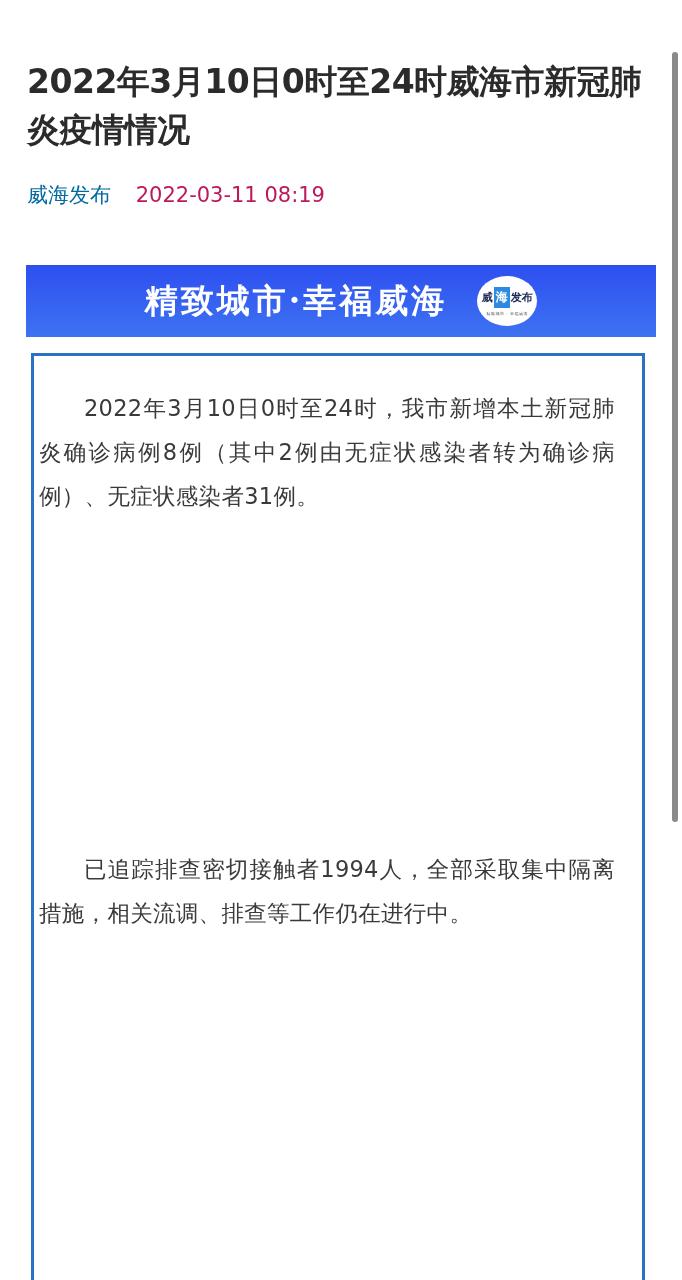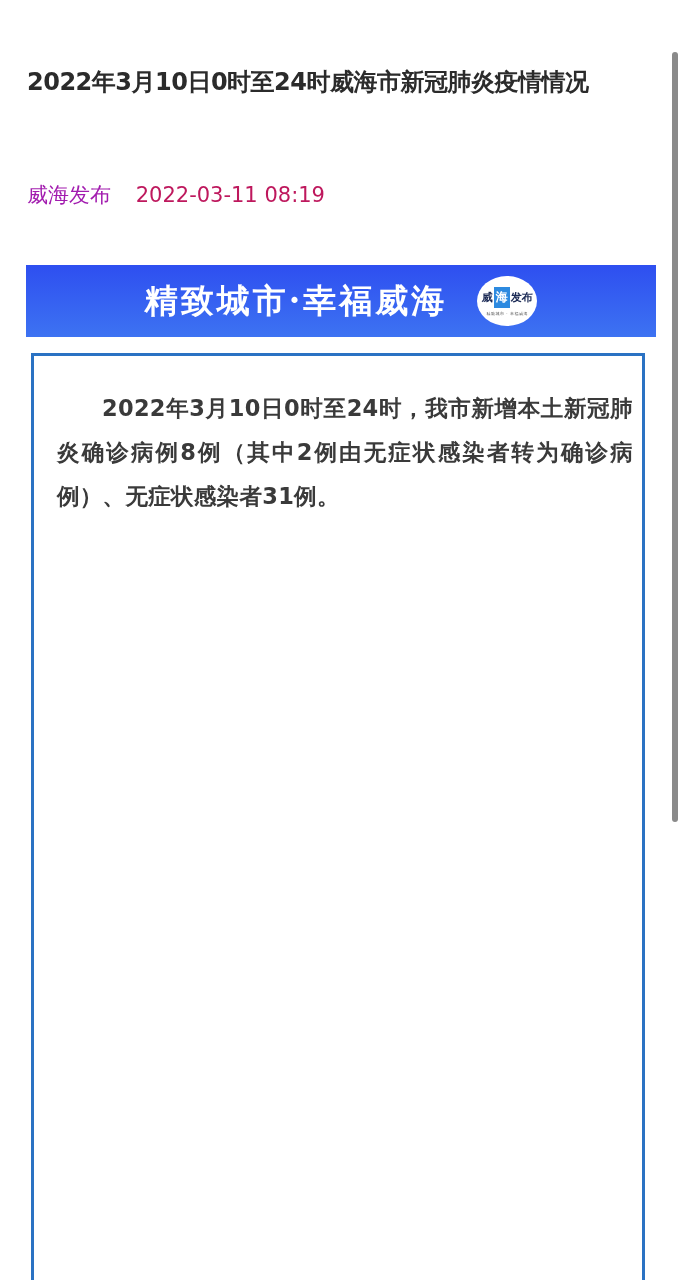--- a/index.html
+++ b/index.html
@@ -3,28 +3,28 @@
 <meta charset="utf-8">
 <style>
   html, body { margin: 0; padding: 0; }
   body {
     width: 682px; height: 1280px; overflow: hidden;
     background: #ffffff; position: relative;
     font-family: "DejaVu Sans", "Liberation Sans", sans-serif;
   }
   .title {
     position: absolute; left: 27px; top: 58px; width: 620px;
-    font-size: 24px; font-weight: bold; color: #2b2b2b;
+    font-size: 33px; font-weight: bold; color: #2b2b2b;
     line-height: 48px; letter-spacing: -0.5px; margin: 0;
   }
   .meta {
     position: absolute; left: 27px; top: 180px; height: 30px;
     font-size: 21px; line-height: 30px; white-space: nowrap;
   }
-  .meta .source { color: #a21caf; margin-right: 18px; }
+  .meta .source { color: #0369a1; margin-right: 18px; }
   .meta .time { color: #be185d; }
   .banner {
     position: absolute; left: 26px; top: 265px; width: 630px; height: 72px;
     background: linear-gradient(180deg, #2e4ff0 0%, #3d73f2 100%);
     display: flex; align-items: center; justify-content: center;
   }
   .banner-text {
     color: #ffffff; font-family: "DejaVu Serif", "Liberation Serif", serif;
     font-size: 33px; letter-spacing: 3px; font-weight: bold;
   }
@@ -35,25 +35,24 @@
   }
   .logo-main { font-family: "DejaVu Serif", serif; font-size: 11px; font-weight: bold; color: #1b2a55; display: flex; align-items: center; }
   .logo-main .mark { background: #2d8ae0; color: #fff; padding: 2px 2px; margin: 0 1px; font-size: 12px; }
   .logo-sub { font-size: 4px; color: #555; margin-top: 3px; letter-spacing: 0.5px; }
   .content-box {
     position: absolute; left: 31px; top: 353px; width: 614px; height: 960px;
     border: 3px solid #2a72c3; border-bottom: none; box-sizing: border-box;
     background: #ffffff;
   }
   .para {
-    position: absolute; left: 23px; width: 576px;
+    position: absolute; left: 5px; width: 576px;
     font-size: 22.5px; line-height: 44px; color: #3a3a3a;
     text-indent: 45px; margin: 0; text-align: justify;
     letter-spacing: 0.3px;
-    font-weight: bold;
   }
   .scrollbar {
     position: absolute; left: 672px; top: 52px; width: 6px; height: 770px;
     background: #8a8a8a; border-radius: 3px;
   }
 </style>
 </head>
 <body>
 
 <h1 class="title">2022年3月10日0时至24时威海市新冠肺炎疫情情况</h1>
@@ -70,15 +69,16 @@
       <span>威</span>
       <span class="mark">海</span>
       <span>发布</span>
     </div>
     <div class="logo-sub">精致城市 · 幸福威海</div>
   </div>
 </div>
 
 <div class="content-box">
   <p class="para" style="top: 30px;">2022年3月10日0时至24时，我市新增本土新冠肺炎确诊病例8例（其中2例由无症状感染者转为确诊病例）、无症状感染者31例。</p>
+  <p class="para" style="top: 491px;">已追踪排查密切接触者1994人，全部采取集中隔离措施，相关流调、排查等工作仍在进行中。</p>
 </div>
 
 <div class="scrollbar"></div>
 
 </body></html>

